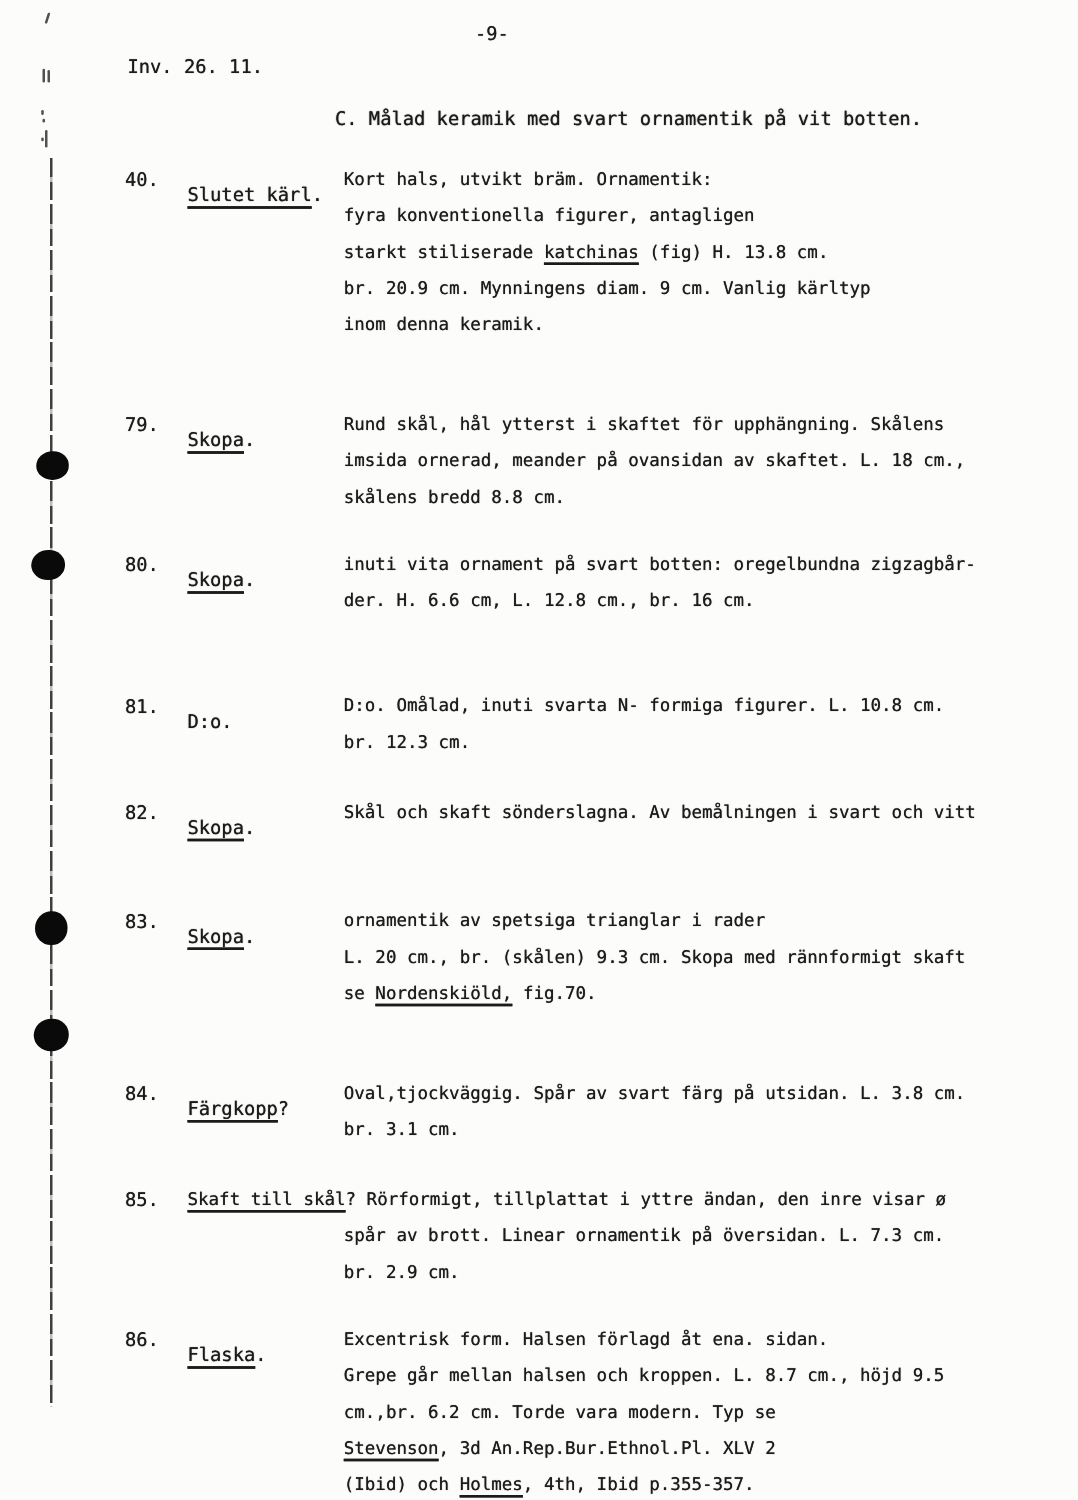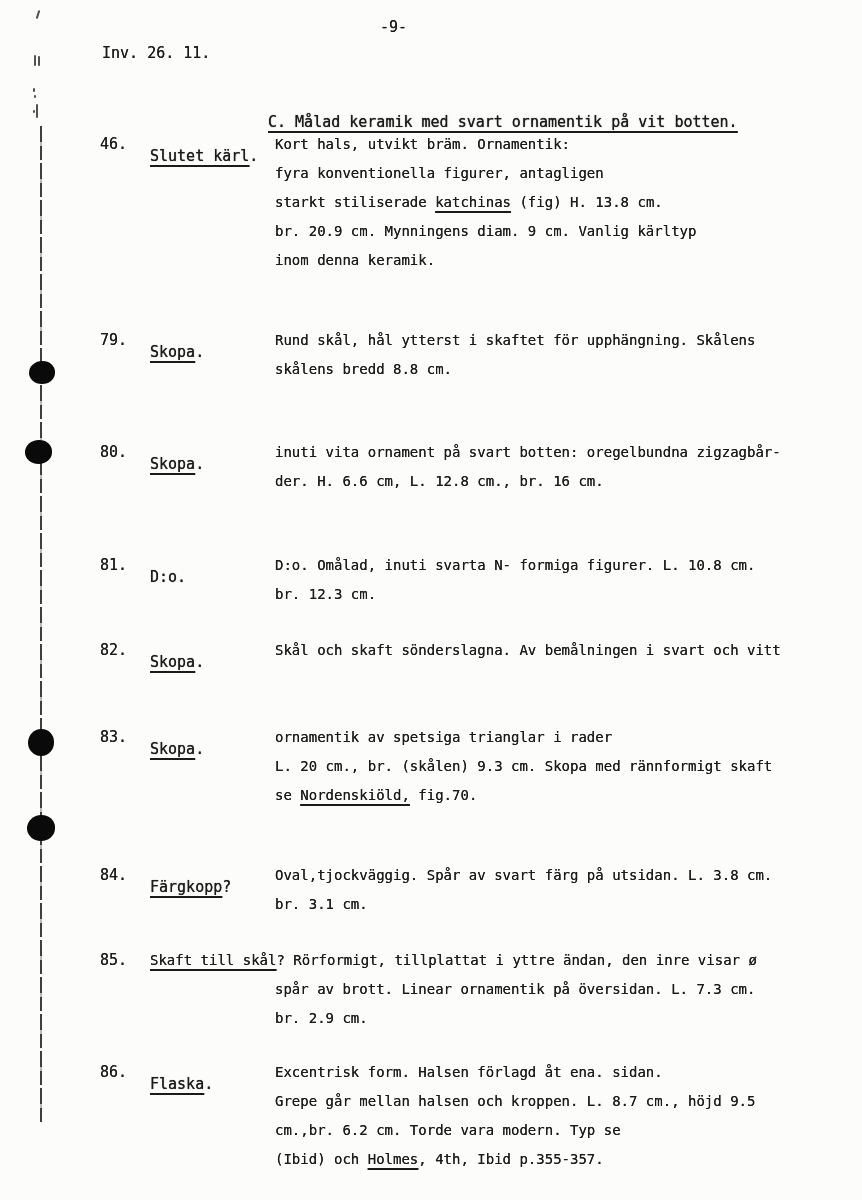--- a/index.html
+++ b/index.html
@@ -10,23 +10,22 @@
     color:#1b1b1b;overflow:hidden;
   }
   .txt{
     position:absolute;white-space:pre;font-size:15px;line-height:29px;
     text-shadow:0 0 0.6px rgba(25,25,25,0.9);
   }
   .page-number{left:380px;top:13px;}
   .inv{left:102px;top:39px;text-align:right;}
   .heading{
     left:268px;top:81px;
-    text-decoration:underline;text-underline-offset:4px;text-decoration-thickness:1.6px;
+    text-underline-offset:4px;text-decoration-thickness:1.6px;
     text-shadow:0 0 0.9px rgba(15,15,15,0.95);
-    margin-top:27px;
   }
   .entry{position:absolute;left:100px;width:748px;}
   .num{position:absolute;left:0;top:0;white-space:pre;font-size:15px;line-height:29px;text-shadow:0 0 0.6px rgba(25,25,25,0.9);}
   .term{position:absolute;left:50px;top:12px;white-space:pre;font-size:15px;line-height:29px;text-shadow:0 0 0.7px rgba(20,20,20,0.95);}
   .desc{position:absolute;left:175px;top:0;width:573px;font-size:14px;line-height:29px;text-shadow:0 0 0.6px rgba(25,25,25,0.9);}
   .line{white-space:pre;height:29px;}
   .overhang .line:first-child{margin-left:-125px;}
   .u{text-decoration:underline;text-underline-offset:4px;text-decoration-thickness:1.6px;}
   
   .vline{
@@ -66,35 +65,36 @@
   <div class="mark mk3b"></div>
   <div class="mark mk4a"></div>
   <div class="mark mk4b"></div>
 
   <div class="txt page-number">-9-</div>
   <div class="txt inv">Inv. 26. 11.</div>
   <div class="txt heading">C. Målad keramik med svart ornamentik på vit botten.</div>
 
   <div id="entries">
       <div class="entry" style="top: 130px;">
-        <div class="num">46.</div>
+        <div class="num">40.</div>
         <div class="term"><span class="u">Slutet kärl</span>.</div>
         <div class="desc">
           <div class="line"><span>Kort hals, utvikt bräm. Ornamentik:</span></div>
           <div class="line"><span>fyra konventionella figurer, antagligen</span></div>
           <div class="line"><span>starkt stiliserade </span><span class="u">katchinas</span><span> (fig) H. 13.8 cm.</span></div>
           <div class="line"><span>br. 20.9 cm. Mynningens diam. 9 cm. Vanlig kärltyp</span></div>
           <div class="line"><span>inom denna keramik.</span></div>
         </div>
       </div>
       <div class="entry" style="top: 326px;">
         <div class="num">79.</div>
         <div class="term"><span class="u">Skopa</span>.</div>
         <div class="desc">
           <div class="line"><span>Rund skål, hål ytterst i skaftet för upphängning. Skålens</span></div>
+          <div class="line"><span>imsida ornerad, meander på ovansidan av skaftet. L. 18 cm.,</span></div>
           <div class="line"><span>skålens bredd 8.8 cm.</span></div>
         </div>
       </div>
       <div class="entry" style="top: 438px;">
         <div class="num">80.</div>
         <div class="term"><span class="u">Skopa</span>.</div>
         <div class="desc">
           <div class="line"><span>inuti vita ornament på svart botten: oregelbundna zigzagbår-</span></div>
           <div class="line"><span>der. H. 6.6 cm, L. 12.8 cm., br. 16 cm.</span></div>
         </div>
@@ -139,17 +139,18 @@
           <div class="line"><span>br. 2.9 cm.</span></div>
         </div>
       </div>
       <div class="entry" style="top: 1058px;">
         <div class="num">86.</div>
         <div class="term"><span class="u">Flaska</span>.</div>
         <div class="desc">
           <div class="line"><span>Excentrisk form. Halsen förlagd åt ena. sidan.</span></div>
           <div class="line"><span>Grepe går mellan halsen och kroppen. L. 8.7 cm., höjd 9.5</span></div>
           <div class="line"><span>cm.,br. 6.2 cm. Torde vara modern. Typ se</span></div>
+          <div class="line"><span class="u">Stevenson</span><span>, 3d An.Rep.Bur.Ethnol.Pl. XLV 2</span></div>
           <div class="line"><span>(Ibid) och </span><span class="u">Holmes</span><span>, 4th, Ibid p.355-357.</span></div>
         </div>
       </div>
     </div>
 </div>
 
 </body></html>

